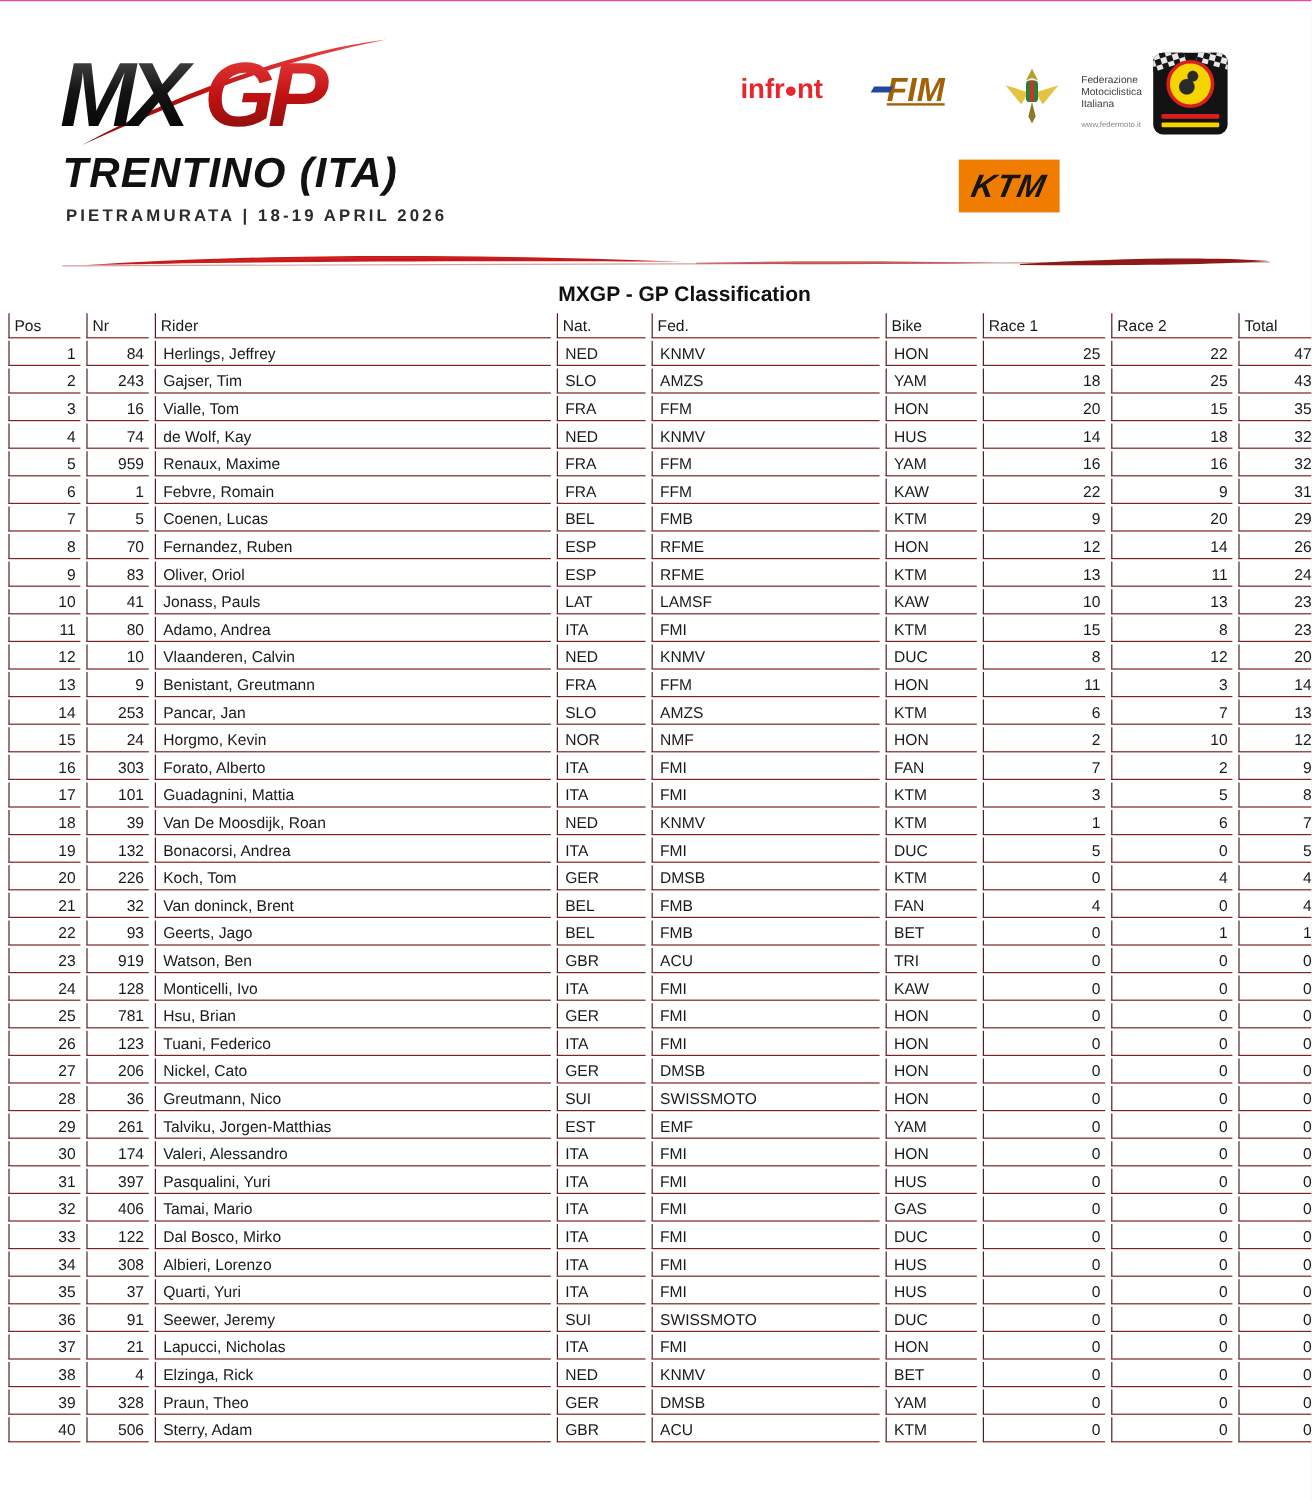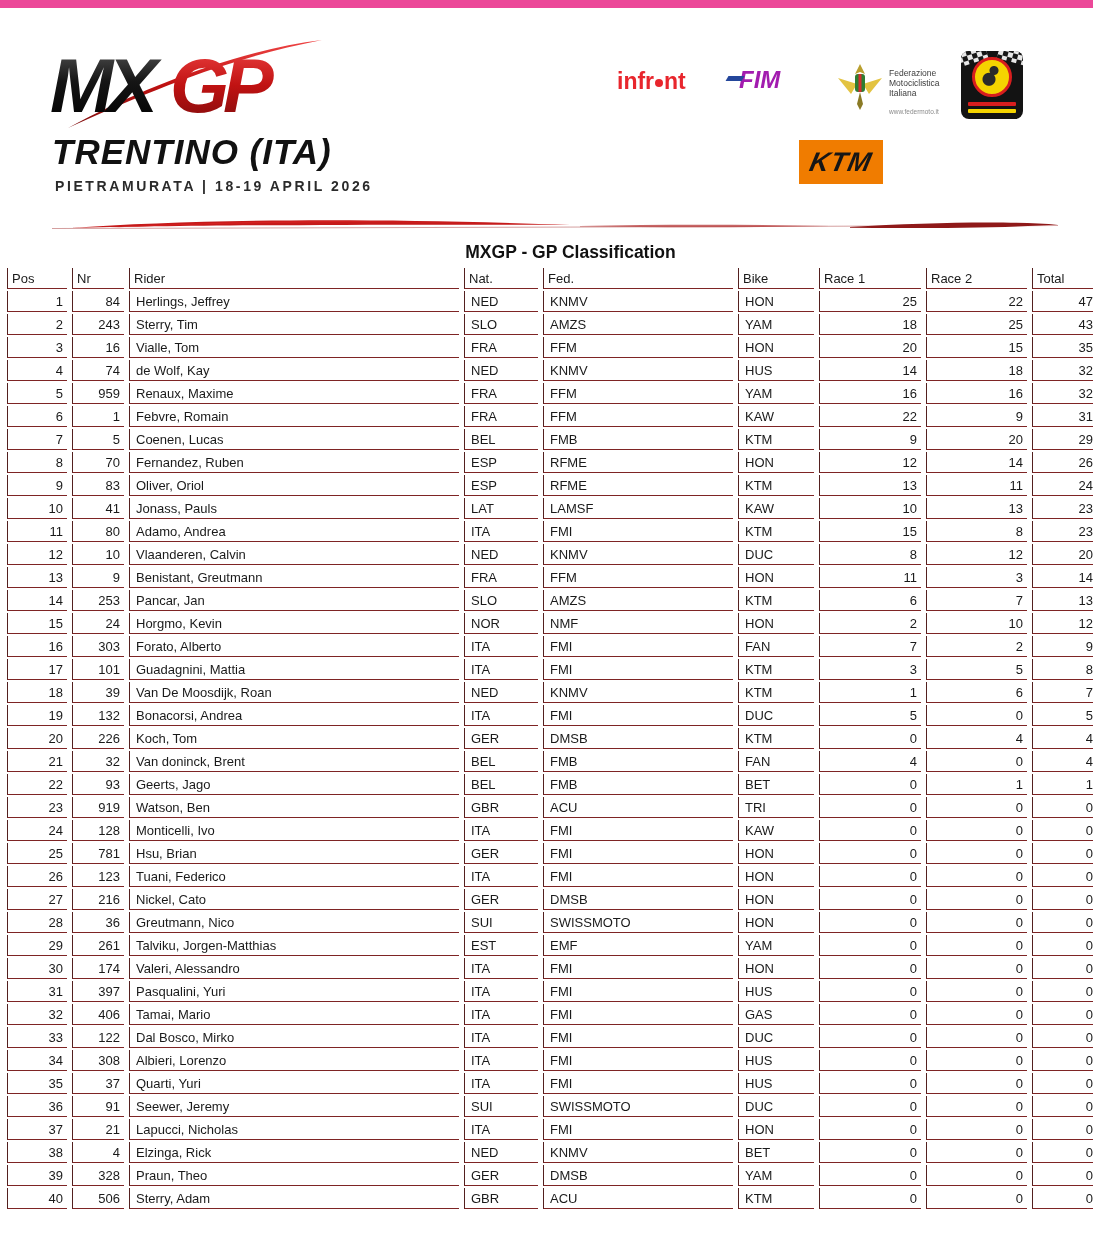--- a/index.html
+++ b/index.html
@@ -4,21 +4,21 @@
 <style>
   * { margin: 0; padding: 0; box-sizing: border-box; }
   html, body { background: #f4f4f4; }
   body { font-family: "Liberation Sans", sans-serif; }
   .page {
     position: relative;
     width: 1093px;
     height: 1252px;
     margin: 0 auto;
     background: #ffffff;
-    border-top: 8px solid #ec4899;
+    border-top: 1px solid #ec4899;
     overflow: hidden;
   }
 
   
   .header { position: absolute; top: 0; left: 0; width: 1093px; height: 232px; }
 
   .mxgp-logo { position: absolute; left: 50px; top: 30px; }
 
   .event-location {
     position: absolute; left: 52px; top: 124px;
@@ -36,29 +36,29 @@
     color: #e8262d; font-weight: 800; font-size: 23px; letter-spacing: 0px;
   }
   .logo-infront .dot {
     display: inline-block; width: 8px; height: 8px; background: #e8262d;
     border-radius: 50%; margin: 0 1px; vertical-align: middle;
   }
 
   
   .logo-fim {
     position: absolute; left: 727px; top: 58px;
-    color: #a21caf; font-weight: 800; font-style: italic; font-size: 24px;
+    color: #a16207; font-weight: 800; font-style: italic; font-size: 28px; text-decoration: underline;
   }
   .logo-fim .fim-bar {
     display: inline-block; width: 16px; height: 5px; background: #24469b;
     margin-right: -4px; margin-bottom: 7px; transform: skewX(-30deg);
   }
 
   
-  .logo-fmi { position: absolute; left: 835px; top: 52px; display: flex; gap: 4px; }
+  .logo-fmi { position: absolute; left: 835px; top: 52px; display: flex; gap: 16px; }
   .fmi-text { font-size: 8.5px; color: #3c3c3c; line-height: 10px; padding-top: 8px; }
   .fmi-url { margin-top: 9px; font-size: 6.5px; color: #8a8a8a; }
 
   
   .logo-club {
     position: absolute; left: 961px; top: 43px;
     width: 62px; height: 68px; background: #131313; border-radius: 8px; overflow: hidden;
   }
   .club-checker {
     position: absolute; width: 30px; height: 14px;
@@ -243,21 +243,21 @@
             <td class="txt">NED</td>
             <td class="txt">KNMV</td>
             <td class="txt">HON</td>
             <td class="num">25</td>
             <td class="num">22</td>
             <td class="num last">47</td>
           </tr>
           <tr>
             <td class="num">2</td>
             <td class="num">243</td>
-            <td class="txt">Sterry, Tim</td>
+            <td class="txt">Gajser, Tim</td>
             <td class="txt">SLO</td>
             <td class="txt">AMZS</td>
             <td class="txt">YAM</td>
             <td class="num">18</td>
             <td class="num">25</td>
             <td class="num last">43</td>
           </tr>
           <tr>
             <td class="num">3</td>
             <td class="num">16</td>
@@ -517,21 +517,21 @@
             <td class="txt">Tuani, Federico</td>
             <td class="txt">ITA</td>
             <td class="txt">FMI</td>
             <td class="txt">HON</td>
             <td class="num">0</td>
             <td class="num">0</td>
             <td class="num last">0</td>
           </tr>
           <tr>
             <td class="num">27</td>
-            <td class="num">216</td>
+            <td class="num">206</td>
             <td class="txt">Nickel, Cato</td>
             <td class="txt">GER</td>
             <td class="txt">DMSB</td>
             <td class="txt">HON</td>
             <td class="num">0</td>
             <td class="num">0</td>
             <td class="num last">0</td>
           </tr>
           <tr>
             <td class="num">28</td>

